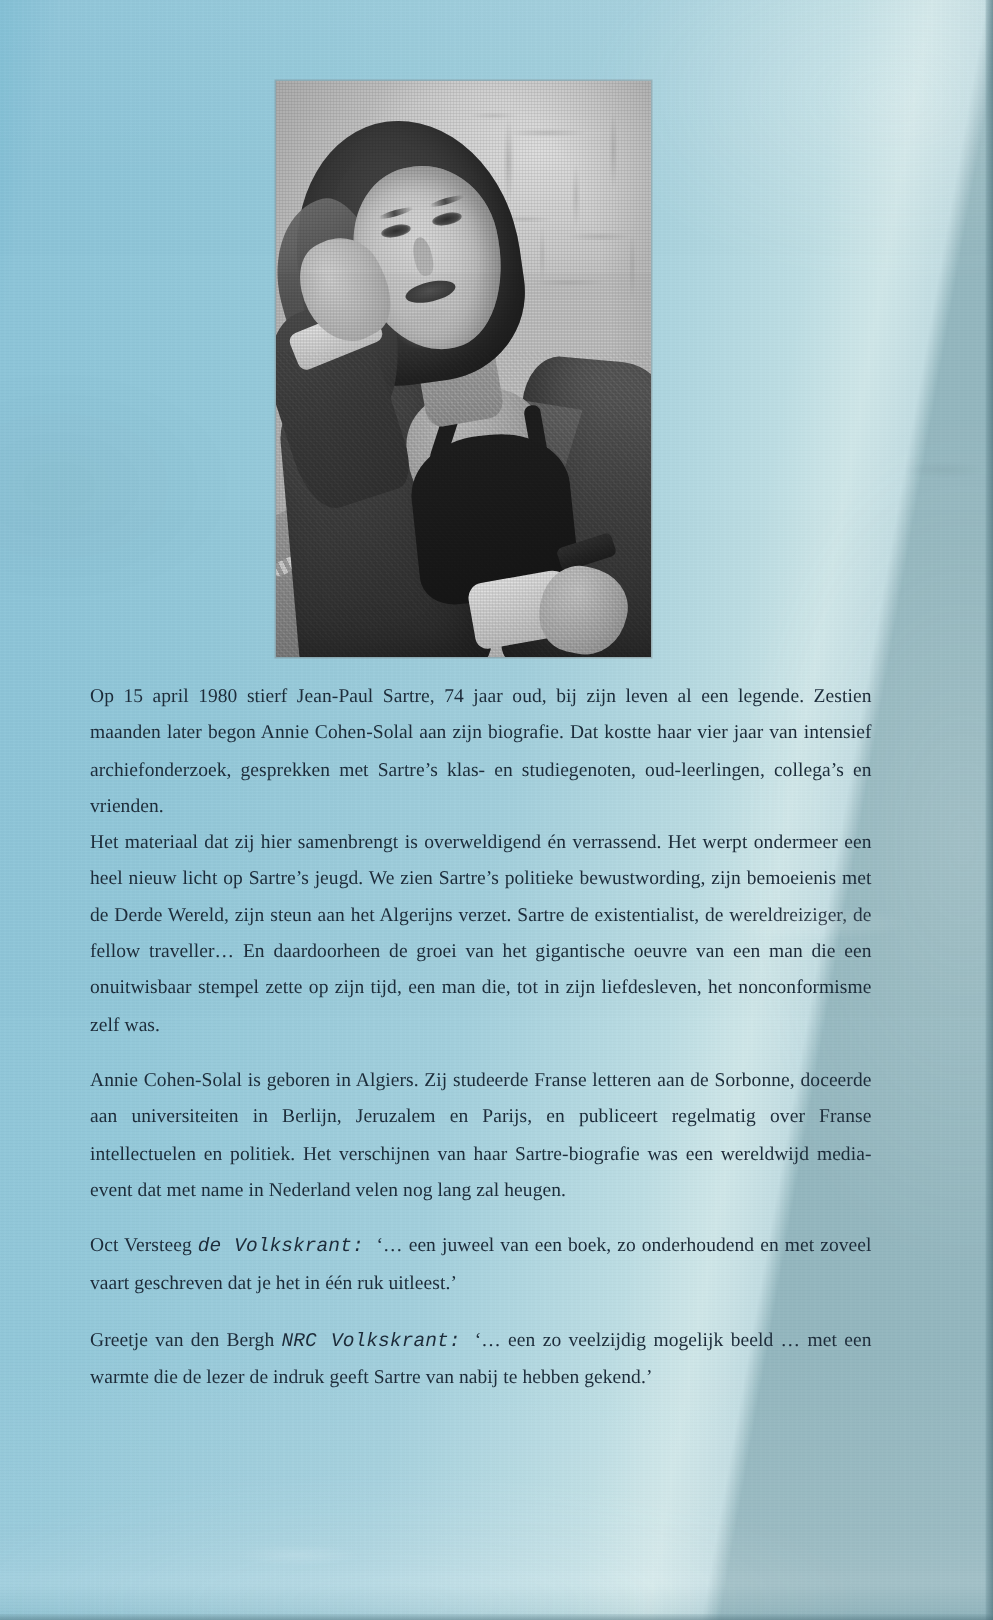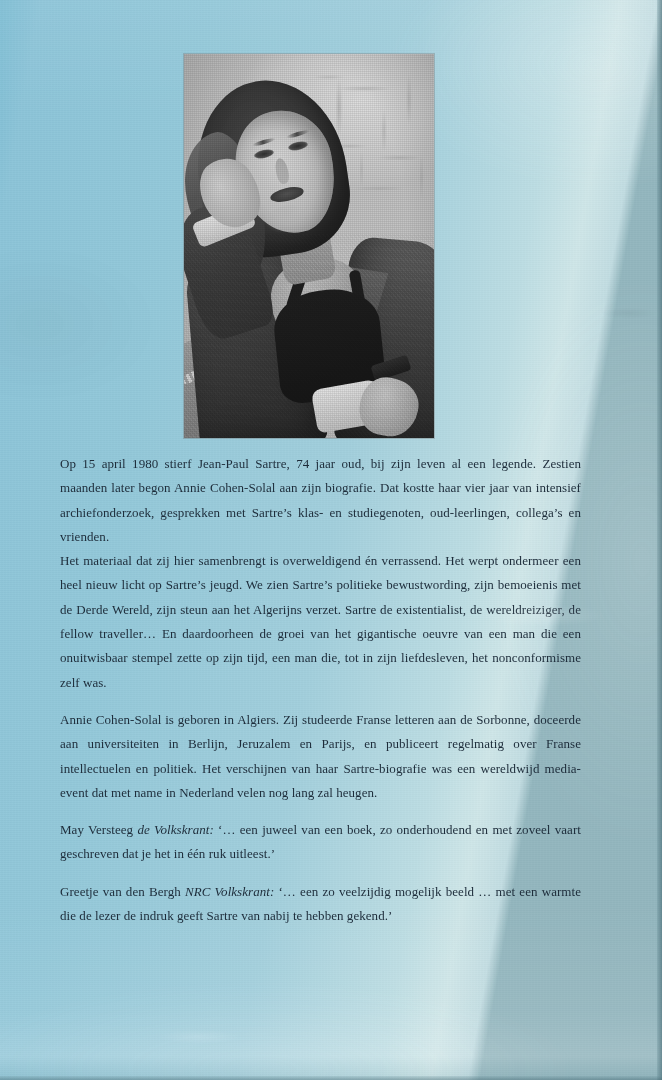--- a/index.html
+++ b/index.html
@@ -367,21 +367,21 @@
     margin: 0;
     text-align: justify;
     text-justify: inter-word;
     font-size: 13px;
     line-height: 24.3px;
     letter-spacing: 0.05px;
     -webkit-font-smoothing: antialiased;
   }
   .gap { height: 13px; }
   .last-line-left { text-align-last: left; }
-  em, .it { font-style: italic; }
+  em, .it { font-style: italic; font-family: Liberation Mono, monospace; }
 
   
   .wear {
     position: absolute;
     inset: 0;
     pointer-events: none;
     opacity: .20;
     background:
       radial-gradient(ellipse 90px 16px at 82% 57%, rgba(255,255,255,.7), rgba(255,255,255,0) 70%),
       radial-gradient(ellipse 60px 10px at 30% 96%, rgba(255,255,255,.6), rgba(255,255,255,0) 70%),
@@ -447,21 +447,21 @@
 
     <p class="para last-line-left">Het materiaal dat zij hier samenbrengt is overweldigend én verrassend. Het werpt ondermeer een heel nieuw licht op Sartre’s jeugd. We zien Sartre’s politieke bewustwording, zijn bemoeienis met de Derde Wereld, zijn steun aan het Algerijns verzet. Sartre de existentialist, de wereldreiziger, de fellow traveller… En daardoorheen de groei van het gigantische oeuvre van een man die een onuitwisbaar stempel zette op zijn tijd, een man die, tot in zijn liefdesleven, het nonconformisme zelf was.</p>
 
     <div class="gap"></div>
 
     <p class="para last-line-left">Annie Cohen-Solal is geboren in Algiers. Zij studeerde Franse letteren aan de Sorbonne, doceerde aan universiteiten in Berlijn, Jeruzalem en Parijs, en publiceert regelmatig over Franse intellectuelen en politiek. Het verschijnen van haar Sartre-biografie was een wereldwijd media-event dat met name in Nederland velen nog lang zal heugen.</p>
 
     <div class="gap"></div>
 
     <p class="para last-line-left">
-      <span>May Versteeg </span><span class="it">de Volkskrant</span><span class="it">: </span><span>‘… een juweel van een boek, zo onderhoudend en met zoveel vaart geschreven dat je het in één ruk uitleest.’</span>
+      <span>Oct Versteeg </span><span class="it">de Volkskrant</span><span class="it">: </span><span>‘… een juweel van een boek, zo onderhoudend en met zoveel vaart geschreven dat je het in één ruk uitleest.’</span>
     </p>
 
     <div class="gap"></div>
 
     <p class="para last-line-left">
       <span>Greetje van den Bergh </span><span class="it">NRC Volkskrant</span><span class="it">: </span><span>‘… een zo veelzijdig mogelijk beeld … met een warmte die de lezer de indruk geeft Sartre van nabij te hebben gekend.’</span>
     </p>
 
   </div>
 

